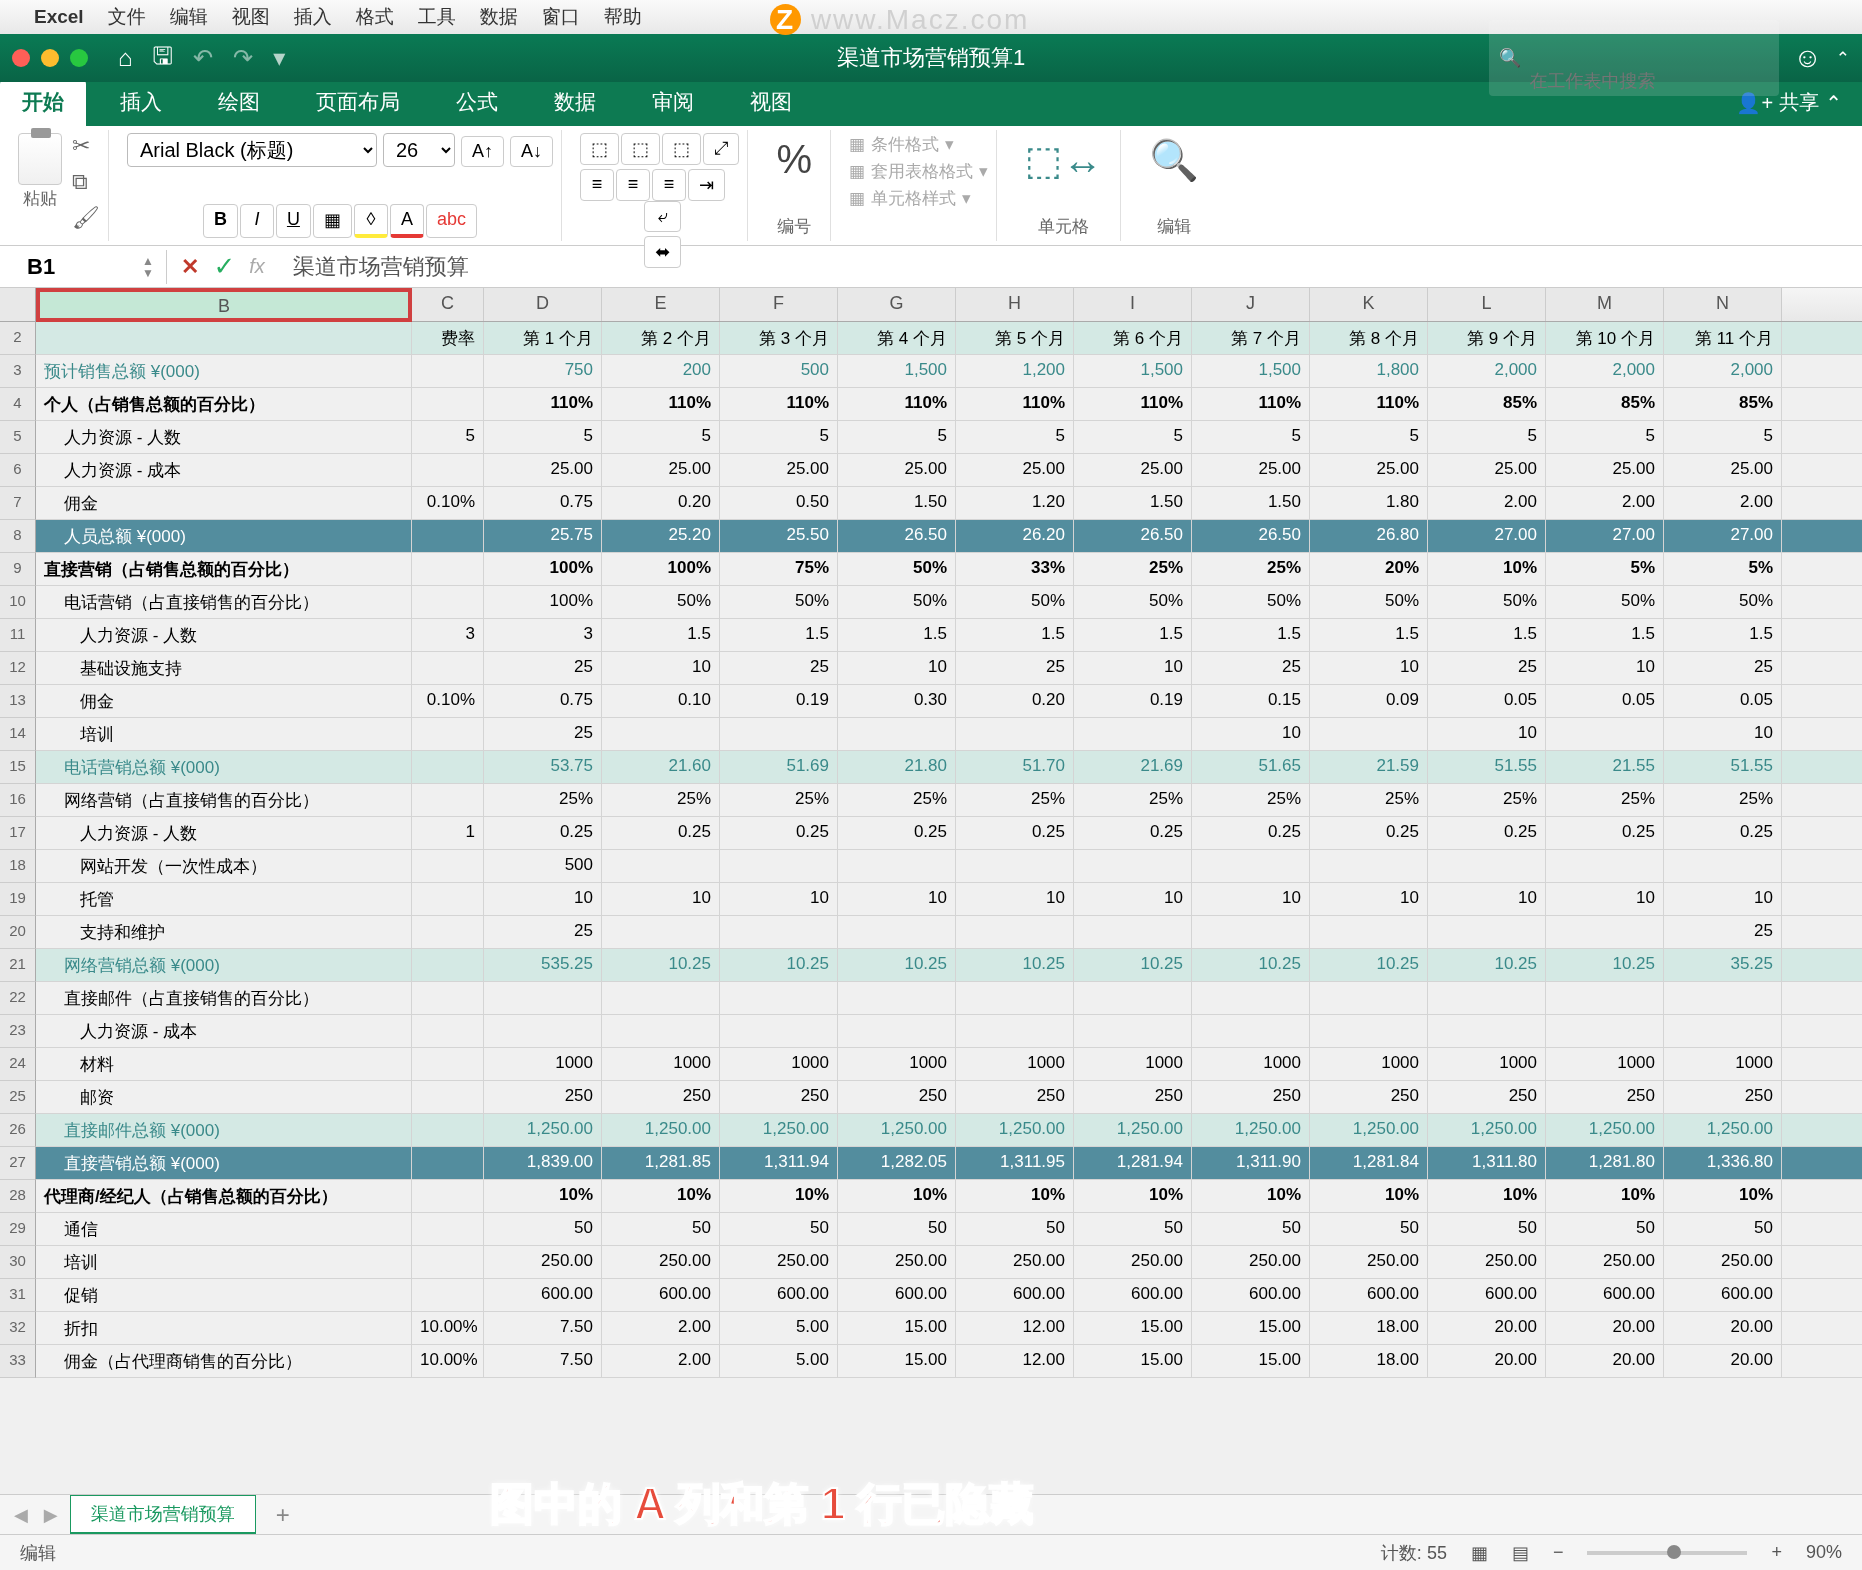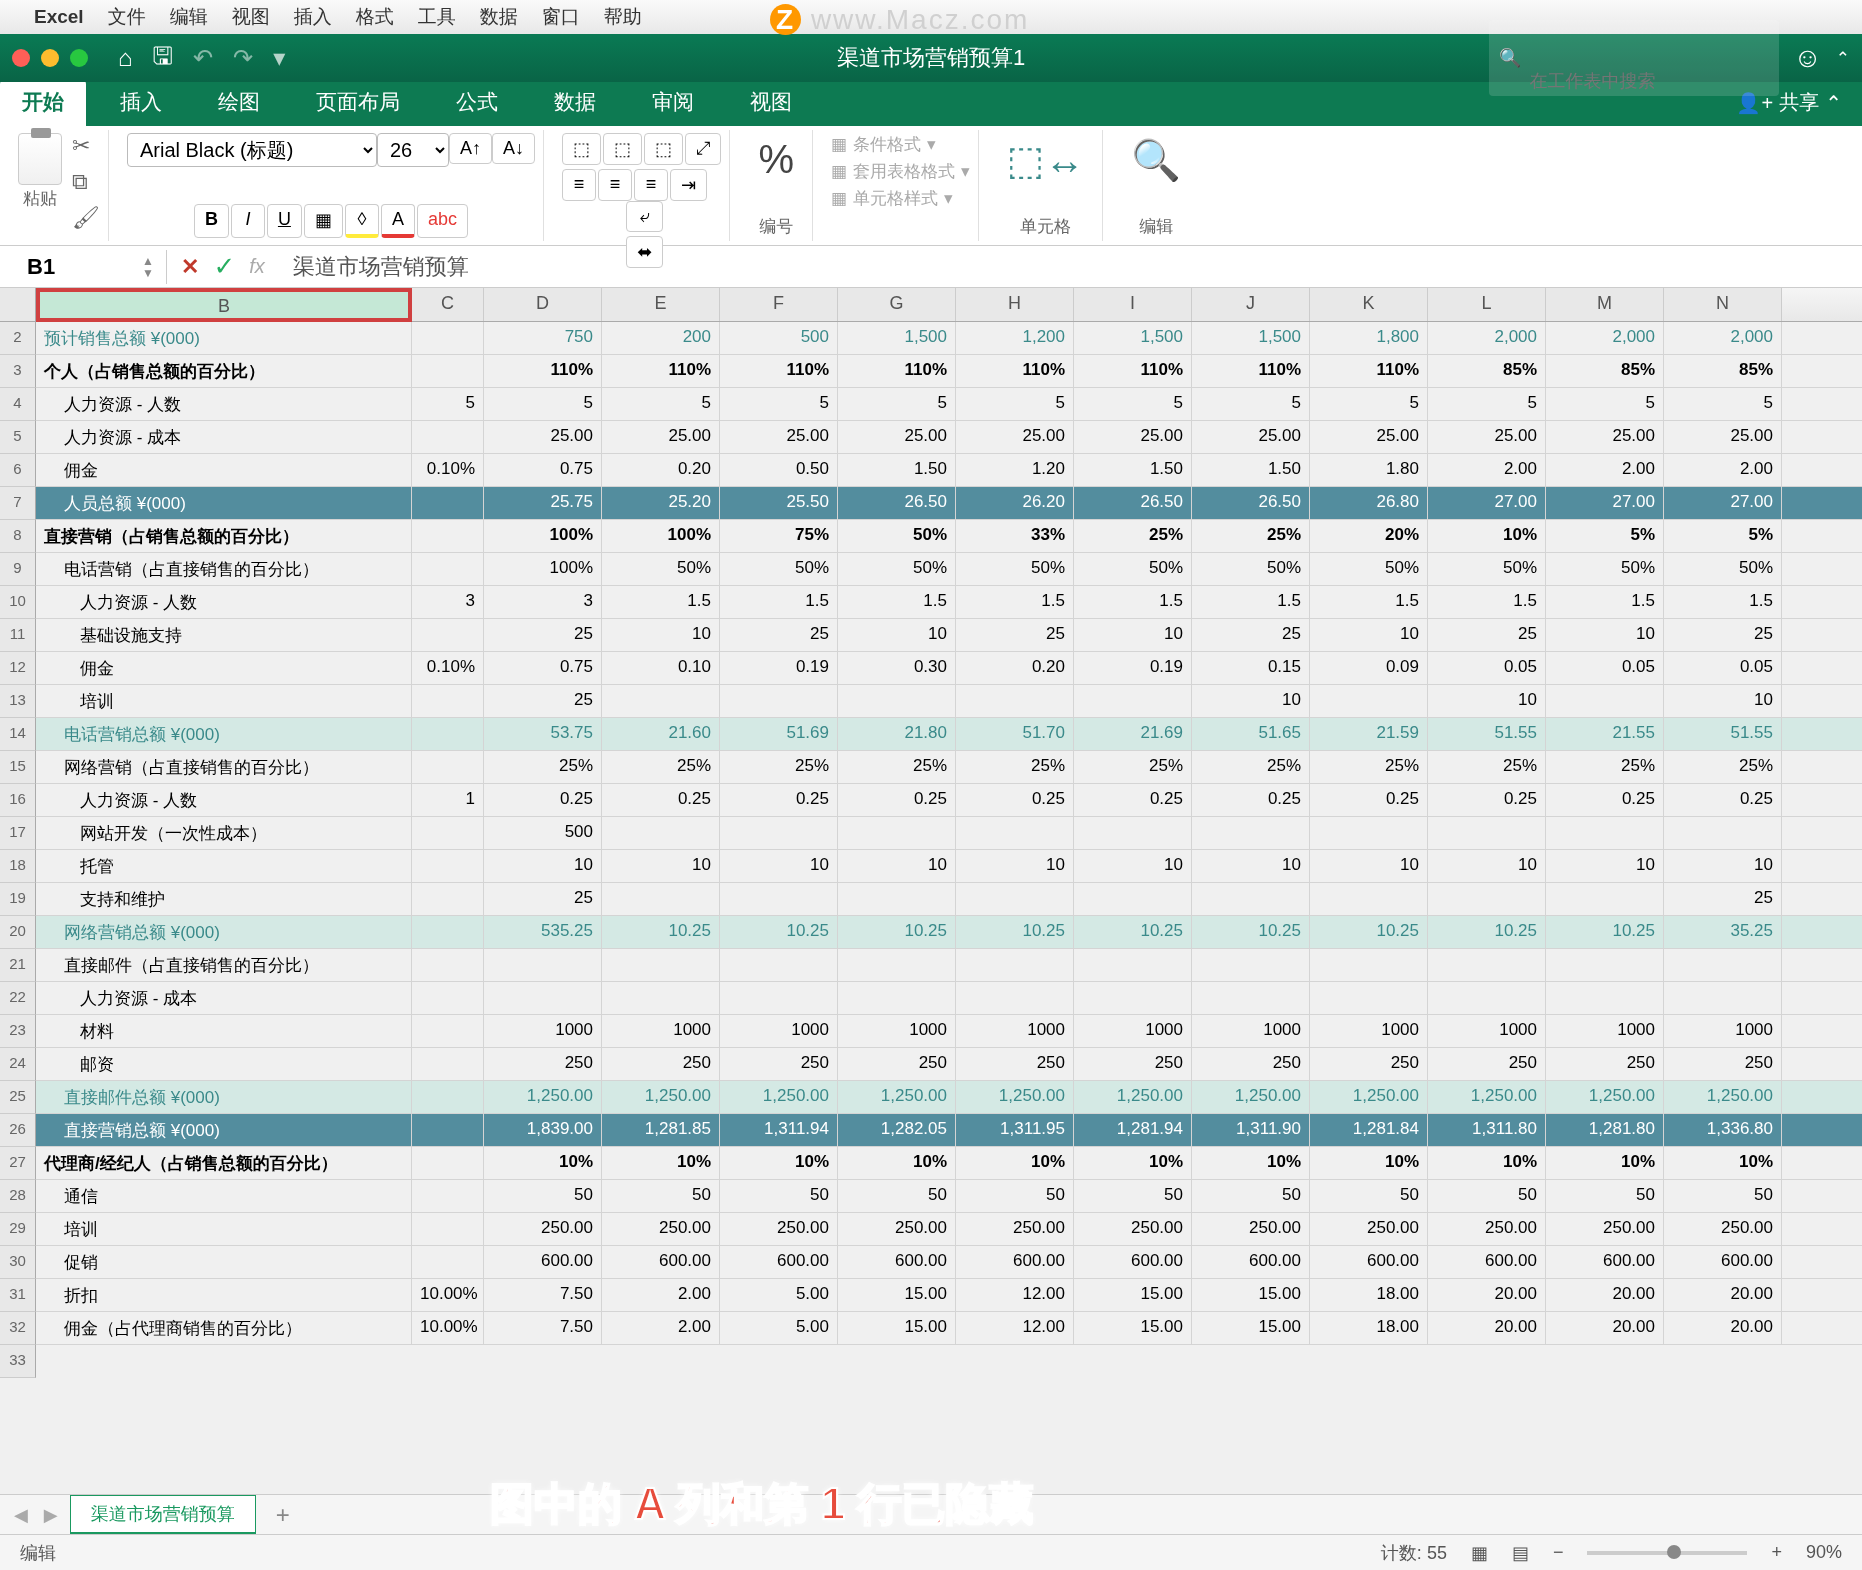--- a/index.html
+++ b/index.html
@@ -24,21 +24,21 @@
   .tab { padding:10px 22px; font-size:21px; cursor:pointer; }
   .tab.active { background:#fff; color:#0d7a52; font-weight:bold; border-radius:6px 6px 0 0;}
   .share { margin-left:auto; padding:10px 20px; font-size:20px; display:flex; align-items:center; gap:6px;}
   
   .ribbon { height:120px; background:#fff; border-bottom:1px solid #ccc; display:flex; align-items:center; padding:4px 10px; gap:10px; }
   .rgroup { display:flex; flex-direction:column; align-items:center; height:100%; justify-content:space-between; padding:3px 8px; border-right:1px solid #e0e0e0;}
   .rgroup:last-child{border:none}
   .rgrouplabel { font-size:17px; color:#666; margin-top:2px;}
   .paste-icon { width:44px; height:52px; background:linear-gradient(#fff,#f0f0f0); border:1px solid #ccc; border-radius:4px; position:relative;}
   .paste-icon::before{content:"";position:absolute;top:-6px;left:12px;width:20px;height:10px;background:#999;border-radius:2px;}
-  .font-row1{display:flex;align-items:flex-start;}
+  .font-row1{display:flex;gap:6px;align-items:flex-end;}
   .fontsel{border:1px solid #bbb;border-radius:4px;padding:4px 8px;font-size:20px;width:250px;background:#fff;}
   .sizesel{border:1px solid #bbb;border-radius:4px;padding:4px 8px;font-size:20px;width:72px;background:#fff;}
   .biu{display:flex;gap:2px;margin-top:6px;}
   .btn{border:1px solid #ccc;border-radius:4px;padding:4px 10px;font-size:18px;background:#fff;cursor:pointer;min-width:34px;text-align:center;}
   .alignbtns{display:flex;flex-direction:column;gap:4px;}
   .alignbtns .row{display:flex;gap:2px;}
   .bigicon{font-size:40px;color:#444;padding:4px 10px;}
   .condlist{display:flex;flex-direction:column;gap:4px;font-size:17px;color:#aaa;}
   .condlist div{display:flex;align-items:center;gap:6px;}
   
@@ -273,20 +273,35 @@
         <div class="rownum">26</div>
         <div class="rownum">27</div>
         <div class="rownum">28</div>
         <div class="rownum">29</div>
         <div class="rownum">30</div>
         <div class="rownum">31</div>
         <div class="rownum">32</div>
         <div class="rownum">33</div>
       </div>
     <div class="datarows" id="datarows">
+        <div class="datarow row-header-teal">
+          <div class="cell b"></div>
+          <div class="cell c">费率</div>
+          <div class="cell std">第 1 个月</div>
+          <div class="cell std">第 2 个月</div>
+          <div class="cell std">第 3 个月</div>
+          <div class="cell std">第 4 个月</div>
+          <div class="cell std">第 5 个月</div>
+          <div class="cell std">第 6 个月</div>
+          <div class="cell std">第 7 个月</div>
+          <div class="cell std">第 8 个月</div>
+          <div class="cell std">第 9 个月</div>
+          <div class="cell std">第 10 个月</div>
+          <div class="cell std">第 11 个月</div>
+        </div>
         <div class="datarow row-teal-text">
           <div class="cell b">预计销售总额 ¥(000)</div>
           <div class="cell c"></div>
           <div class="cell std">750</div>
           <div class="cell std">200</div>
           <div class="cell std">500</div>
           <div class="cell std">1,500</div>
           <div class="cell std">1,200</div>
           <div class="cell std">1,500</div>
           <div class="cell std">1,500</div>

